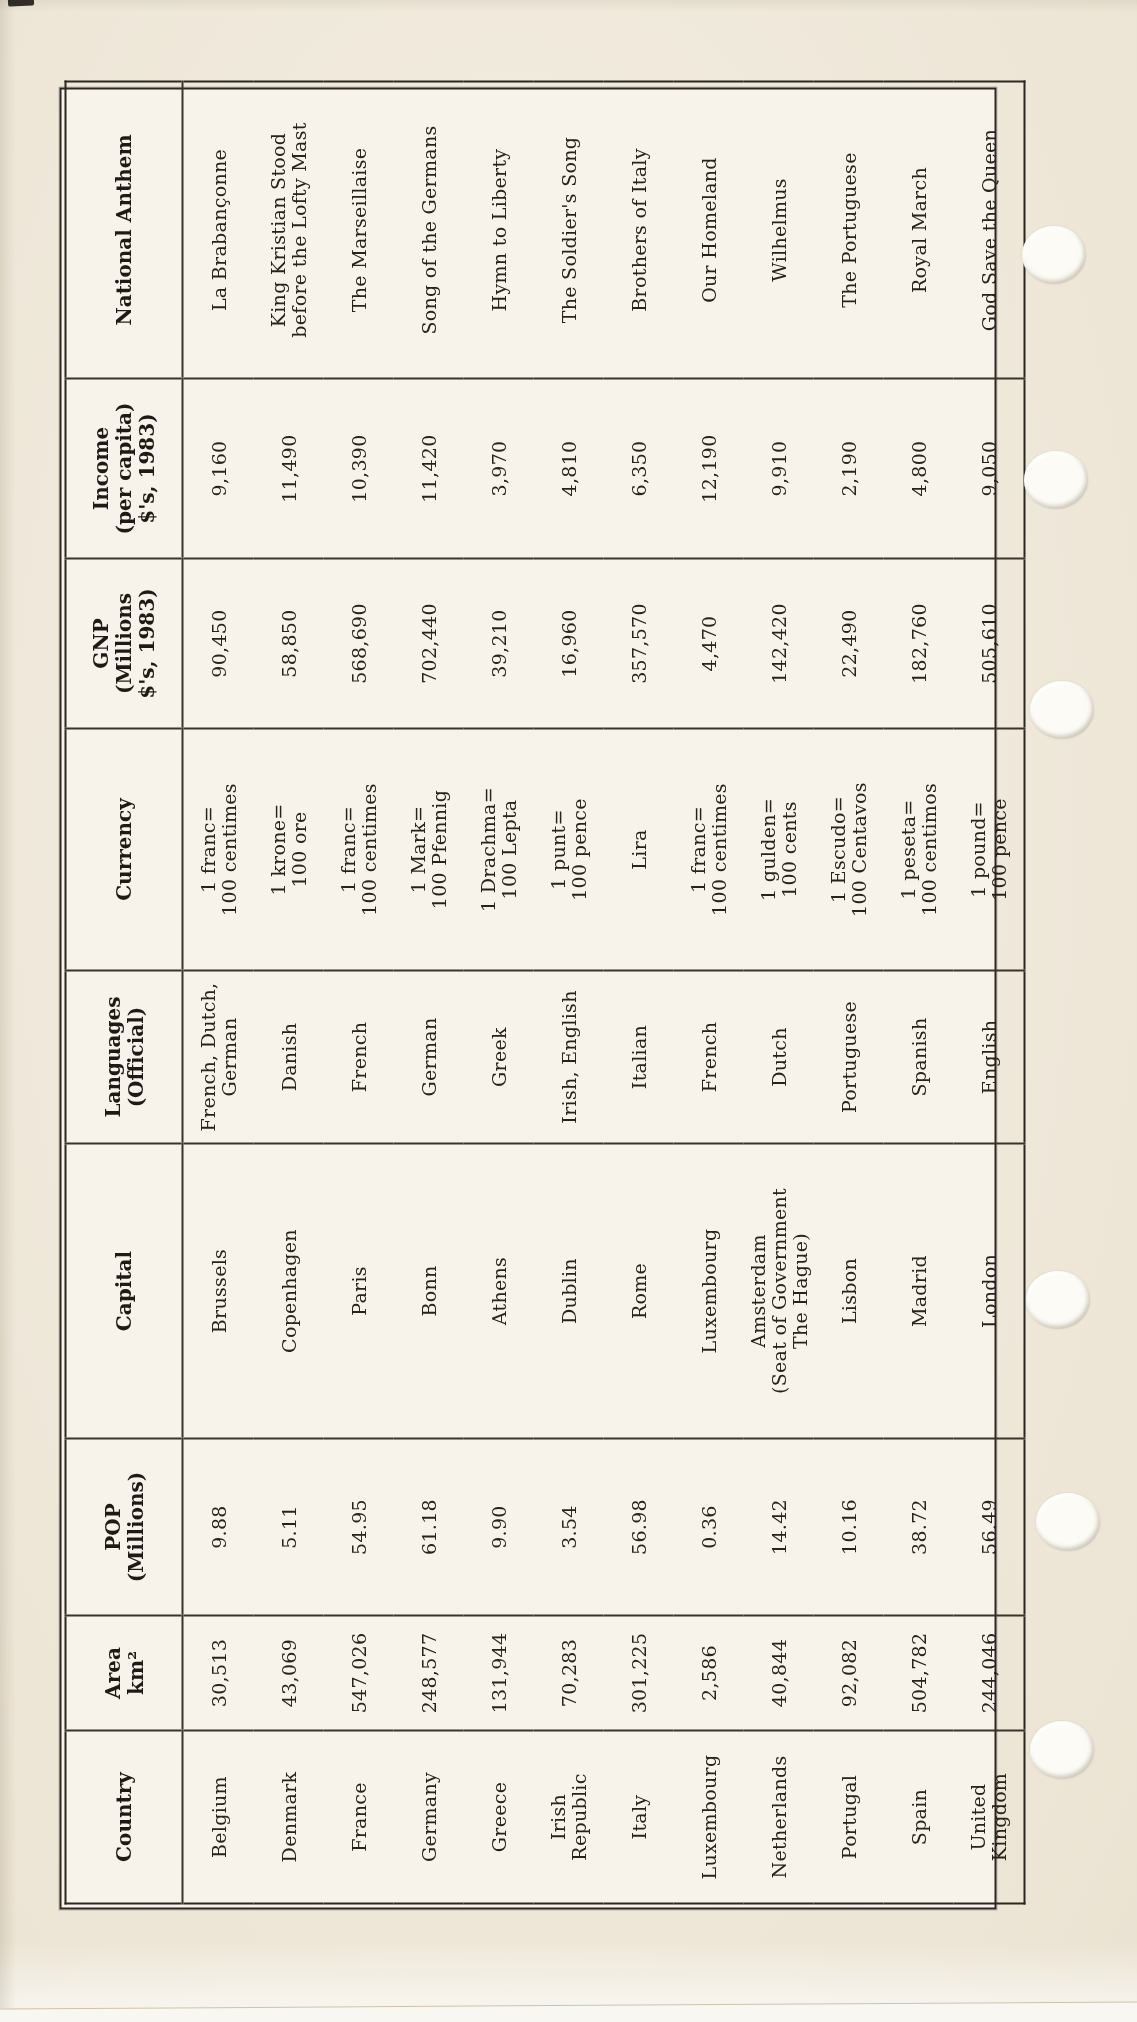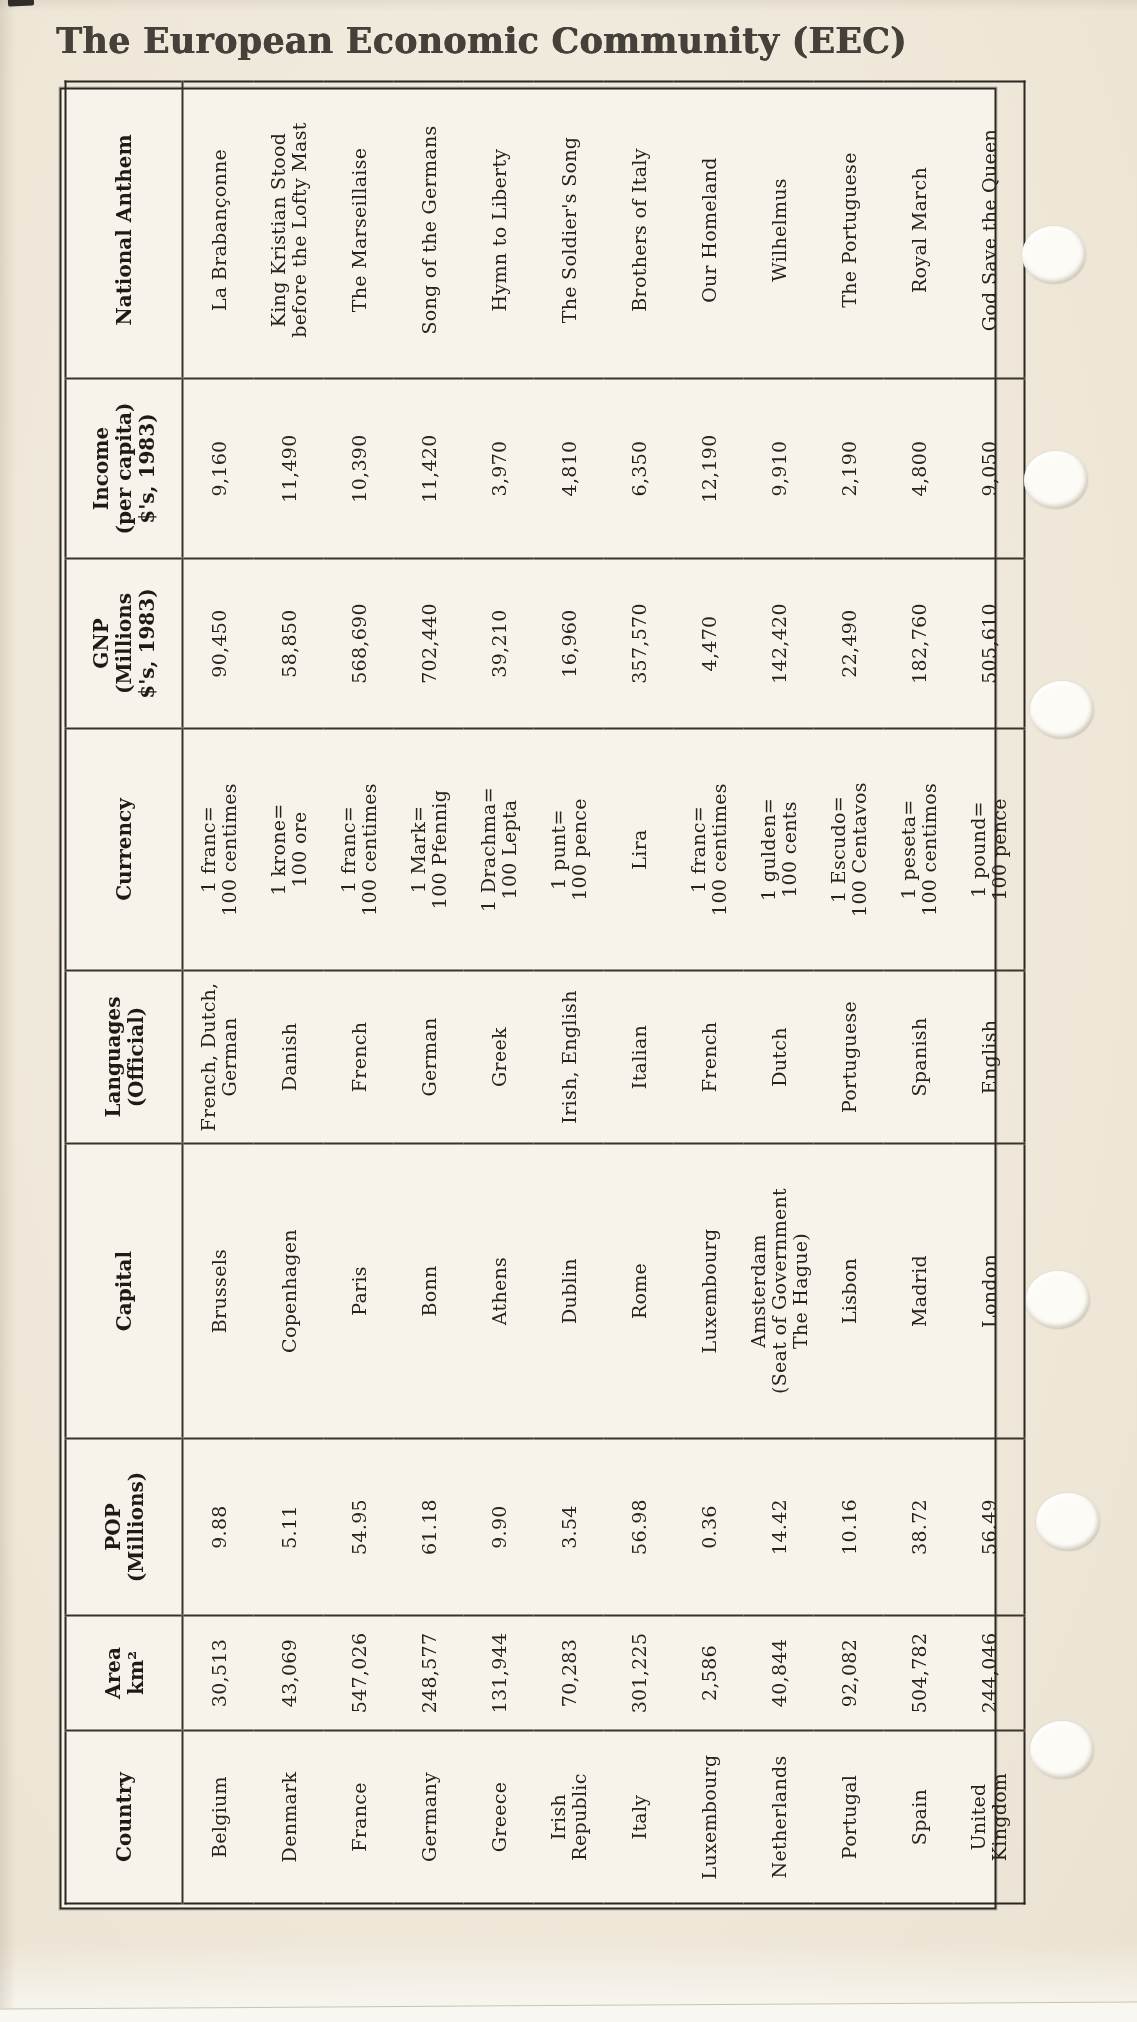--- a/index.html
+++ b/index.html
@@ -84,21 +84,20 @@
     transform:rotate(-.35deg);
   }
 </style>
 </head>
 <body>
 
 <div class="page">
 
   <div class="corner-smudge"></div>
 
-  <h1 class="page-title">The European Economic Community (EEC)</h1>
 
   <div class="table-sheet">
     <table class="eec">
       <colgroup>
         <col style="width:173px">
           <col style="width:115px">
           <col style="width:177px">
         <col style="width:295px">
           <col style="width:173px">
           <col style="width:242px">

